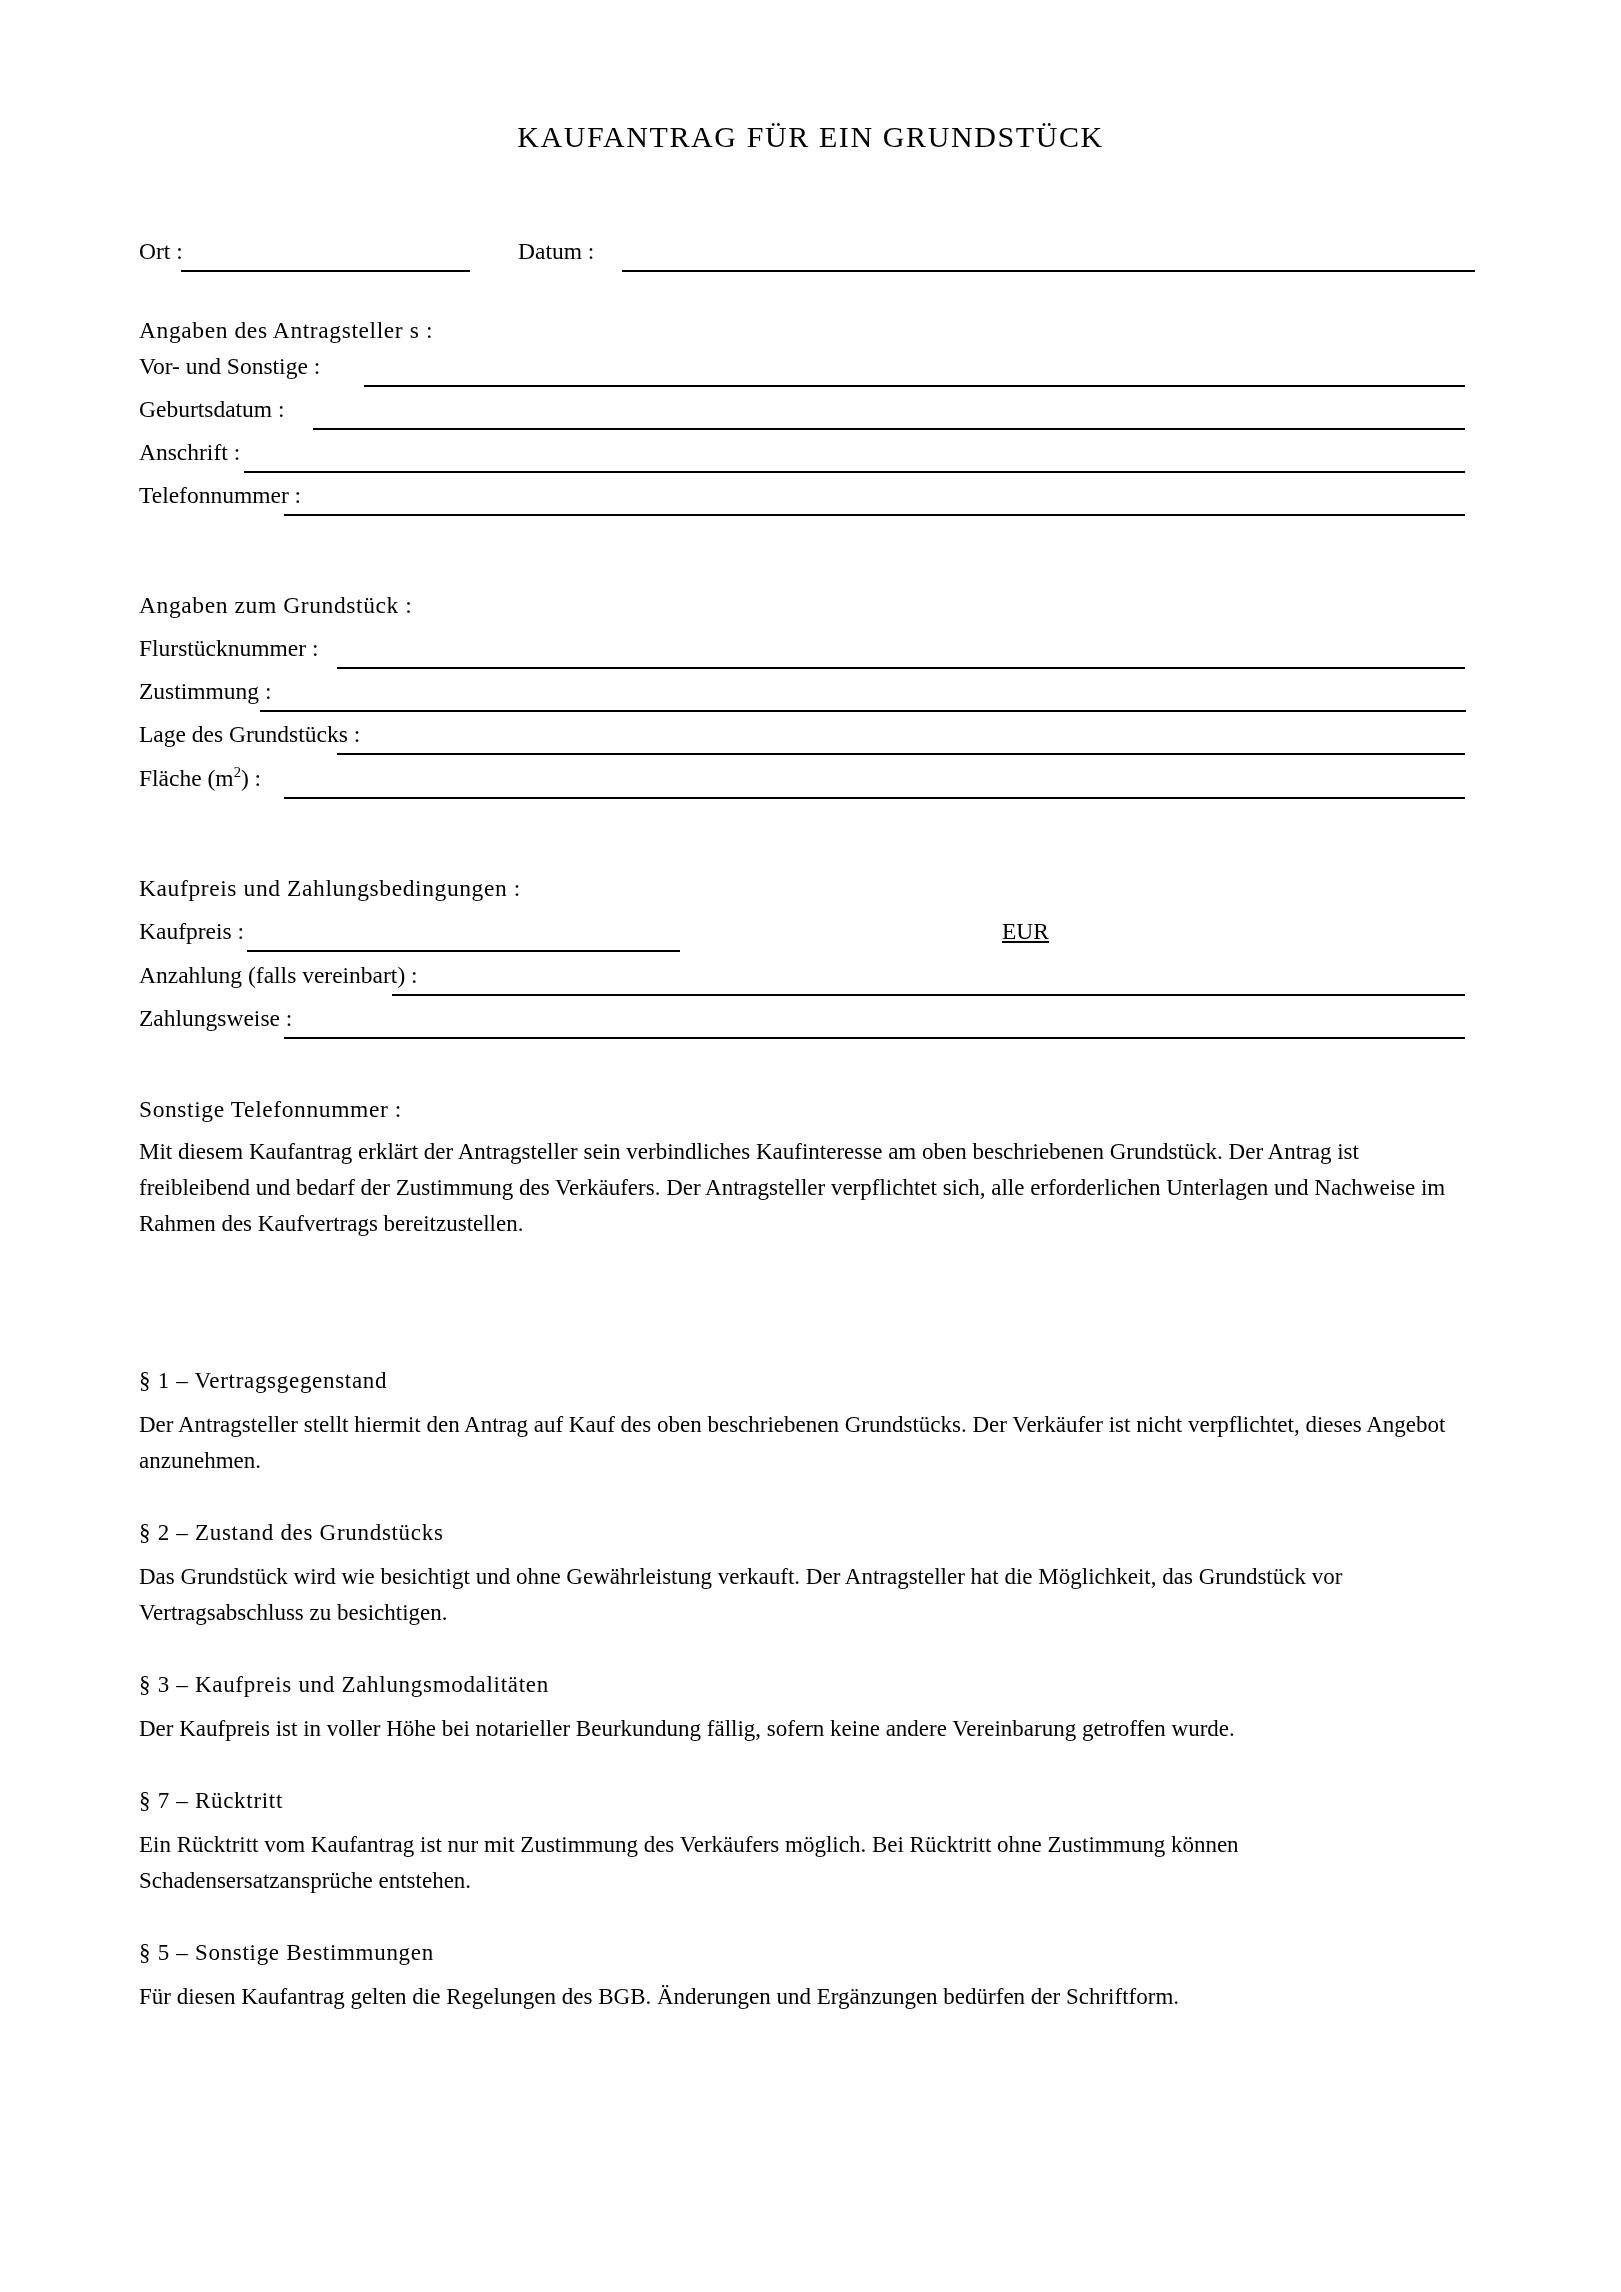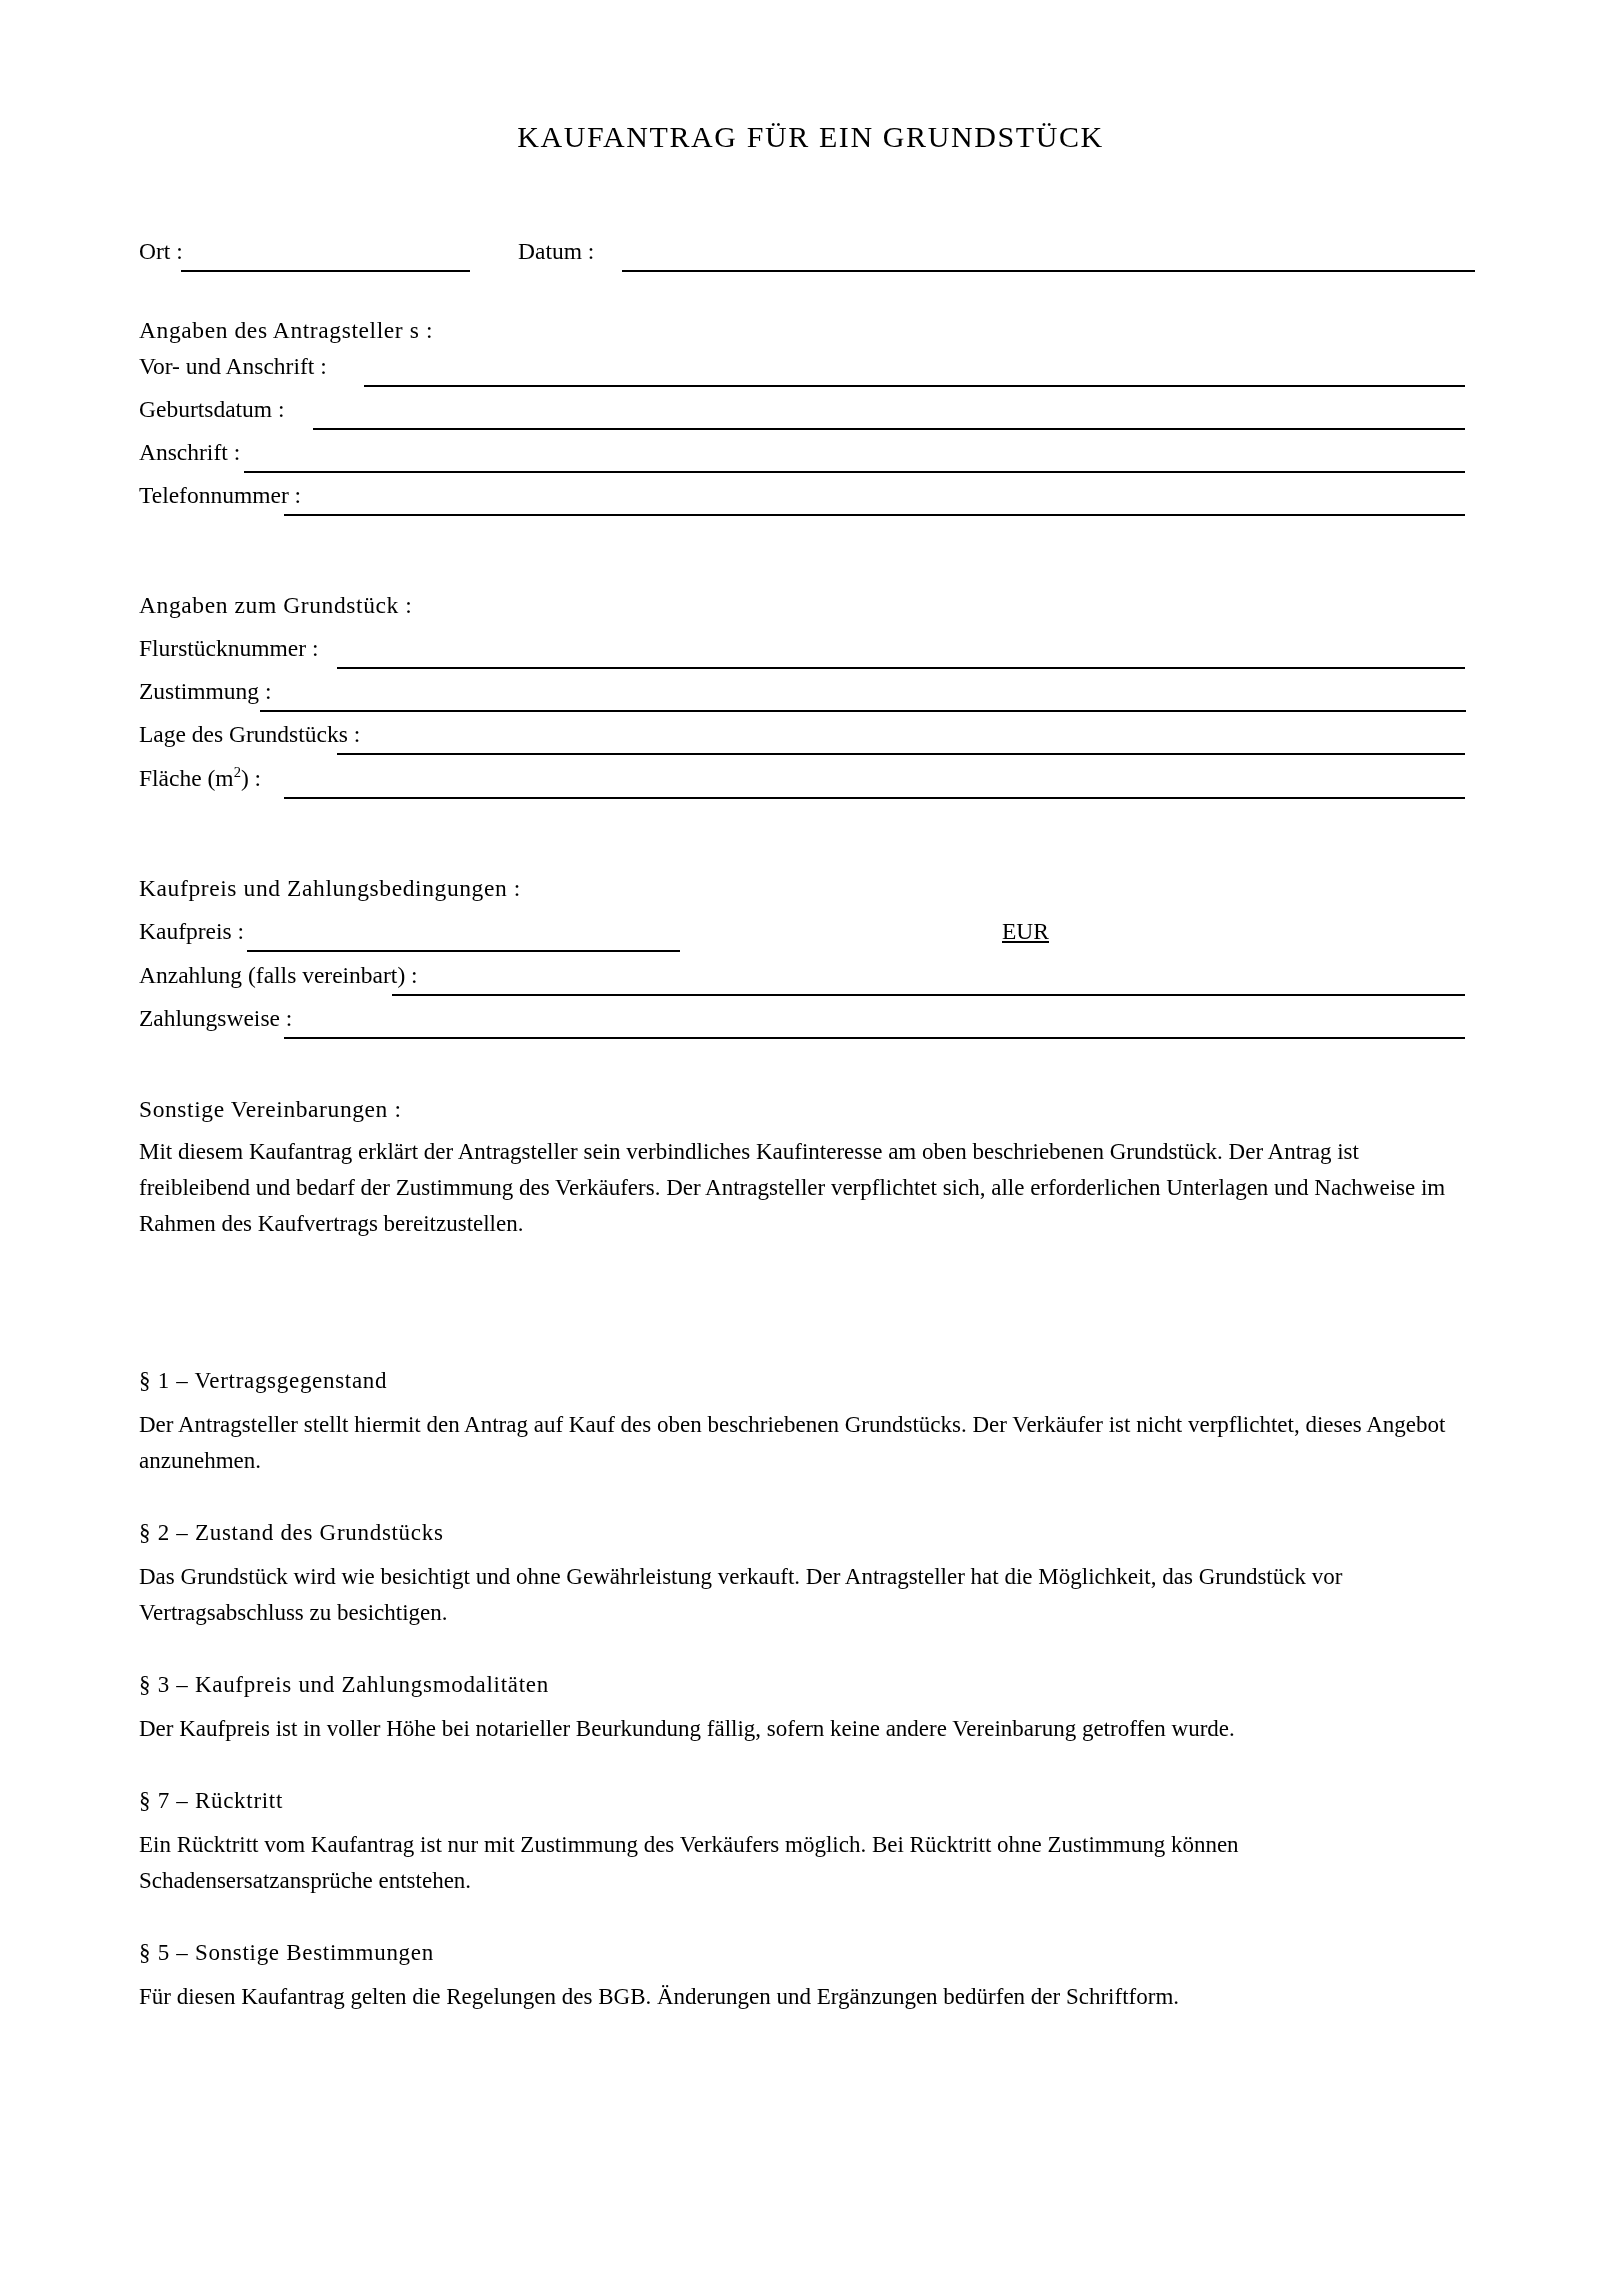--- a/index.html
+++ b/index.html
@@ -108,21 +108,21 @@
   </div>
 
   <div class="field-row" style="left:518px; top:235px; width:957px;">
     <span class="field-label">Datum :</span>
     <span class="rule" style="left:104px; width:853px;"></span>
   </div>
 
   <div class="section-head" style="left:139px; top:314px;">Angaben des Antragsteller s :</div>
 
   <div class="field-row" style="left:139px; top:350px; width:1326px;">
-    <span class="field-label">Vor- und Anschrift :</span>
+    <span class="field-label">Vor- und Sonstige :</span>
     <span class="rule" style="left:225px; width:1101px;"></span>
   </div>
 
   <div class="field-row" style="left:139px; top:393px; width:1326px;">
     <span class="field-label">Geburtsdatum :</span>
     <span class="rule" style="left:174px; width:1152px;"></span>
   </div>
 
   <div class="field-row" style="left:139px; top:436px; width:1326px;">
     <span class="field-label">Anschrift :</span>
@@ -167,21 +167,21 @@
   <div class="field-row" style="left:139px; top:959px; width:1326px;">
     <span class="field-label">Anzahlung (falls vereinbart) :</span>
     <span class="rule" style="left:253px; width:1073px;"></span>
   </div>
 
   <div class="field-row" style="left:139px; top:1002px; width:1326px;">
     <span class="field-label">Zahlungsweise :</span>
     <span class="rule" style="left:145px; width:1181px;"></span>
   </div>
 
-  <div class="section-head" style="left:139px; top:1093px;">Sonstige Vereinbarungen :</div>
+  <div class="section-head" style="left:139px; top:1093px;">Sonstige Telefonnummer :</div>
 
   <div class="para" style="top:1134px;">Mit diesem Kaufantrag erklärt der Antragsteller sein verbindliches Kaufinteresse am oben beschriebenen Grundstück. Der Antrag ist freibleibend und bedarf der Zustimmung des Verkäufers. Der Antragsteller verpflichtet sich, alle erforderlichen Unterlagen und Nachweise im Rahmen des Kaufvertrags bereitzustellen.</div>
 
   <div class="clause-head" style="top:1364px;">§ 1 – Vertragsgegenstand</div>
   <div class="para" style="top:1407px;">Der Antragsteller stellt hiermit den Antrag auf Kauf des oben beschriebenen Grundstücks. Der Verkäufer ist nicht verpflichtet, dieses Angebot anzunehmen.</div>
 
   <div class="clause-head" style="top:1516px;">§ 2 – Zustand des Grundstücks</div>
   <div class="para" style="top:1559px;">Das Grundstück wird wie besichtigt und ohne Gewährleistung verkauft. Der Antragsteller hat die Möglichkeit, das Grundstück vor Vertragsabschluss zu besichtigen.</div>
 
   <div class="clause-head" style="top:1668px;">§ 3 – Kaufpreis und Zahlungsmodalitäten</div>

